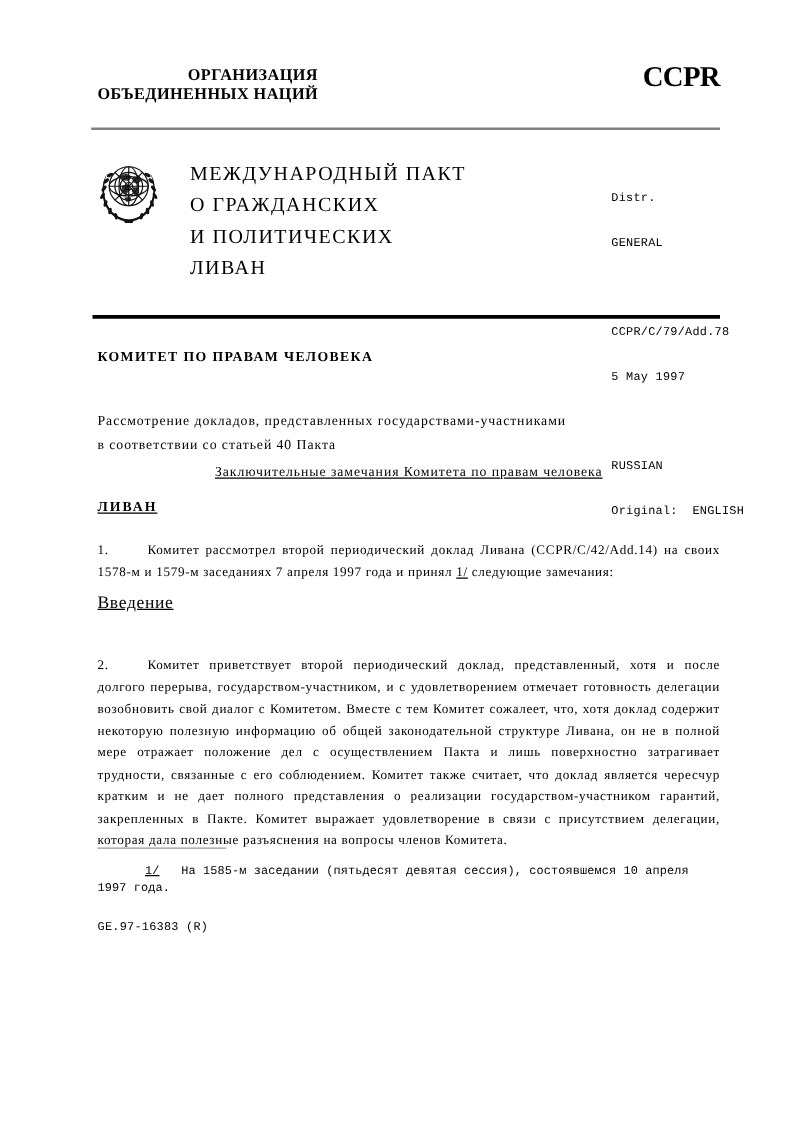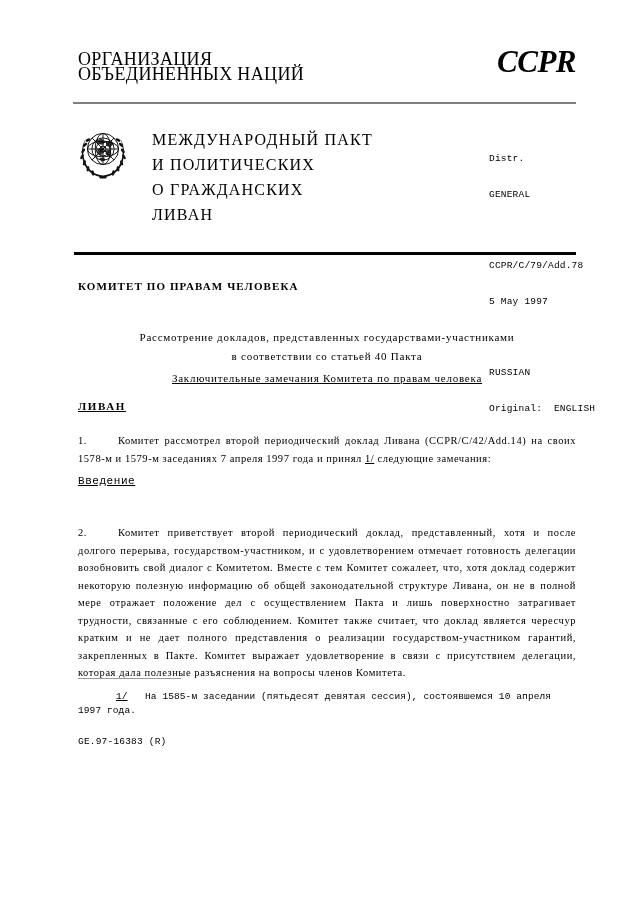--- a/index.html
+++ b/index.html
@@ -30,34 +30,34 @@
     position: absolute;
     left: 78px;
     top: 52px;
     width: 498px;
     display: flex;
     align-items: flex-start;
     justify-content: space-between;
   }
   .org-name {
     font-family: "Liberation Serif", "DejaVu Serif", serif;
-    font-weight: normal;
-    font-size: 18px;
+    font-weight: bold;
+    font-size: 13px;
     line-height: 15px;
     letter-spacing: 0.35px;
+    text-align: right;
   }
   .org-name div { white-space: nowrap; }
   .ccpr-mark {
     font-family: "Liberation Serif", "DejaVu Serif", serif;
     font-weight: bold;
-    font-size: 31px;
+    font-size: 23px;
     line-height: 31px;
     letter-spacing: -0.5px;
     margin-top: -6px;
-    font-style: italic;
   }
 
   .rule-thin {
     position: absolute;
     left: 73px;
     top: 102px;
     width: 503px;
     height: 2px;
     background: #808080;
   }
@@ -122,21 +122,20 @@
     font-size: 11px;
     letter-spacing: 1.1px;
     white-space: nowrap;
   }
 
   .centered-block {
     position: absolute;
     left: 78px;
     top: 328px;
     width: 498px;
-    text-align: center;
     font-family: "Liberation Serif", "DejaVu Serif", serif;
     font-size: 11px;
     line-height: 19px;
     letter-spacing: 0.75px;
   }
   .centered-block .line { white-space: nowrap; }
 
   .concluding-line {
     position: absolute;
     left: 78px;
@@ -176,22 +175,22 @@
     width: 40px;
   }
 
   #para-1 { top: 432px; }
   #para-2 { top: 524px; }
 
   .section-heading {
     position: absolute;
     left: 78px;
     top: 475px;
-    font-family: Liberation Mono, monospace;
-    font-size: 11px;
+    font-family: Liberation Serif, serif;
+    font-size: 14px;
     letter-spacing: 0.55px;
   }
 
   .footnote {
     position: absolute;
     left: 78px;
     top: 690px;
     width: 498px;
     font-family: "Liberation Mono", "DejaVu Sans Mono", monospace;
     font-size: 9.5px;
@@ -273,22 +272,22 @@
         <ellipse cx="75" cy="78" rx="4.5" ry="2.2" transform="rotate(80 75 78)"></ellipse>
         <ellipse cx="67" cy="85" rx="4.5" ry="2.2" transform="rotate(100 67 85)"></ellipse>
       </g>
 
       <path d="M43 90 L57 90 L55 94 L45 94 Z" fill="#111111"></path>
     </svg>
   </div>
 
   <div class="covenant-title">
     <div>МЕЖДУНАРОДНЫЙ ПАКТ</div>
+    <div>О ГРАЖДАНСКИХ</div>
     <div>И ПОЛИТИЧЕСКИХ</div>
-    <div>О ГРАЖДАНСКИХ</div>
     <div>ЛИВАН</div>
   </div>
 
   <div class="distr-block">
     <div>Distr.</div>
     <div>GENERAL</div>
     <div class="gap"></div>
     <div>CCPR/C/79/Add.78</div>
     <div>5 May 1997</div>
     <div class="gap"></div>

